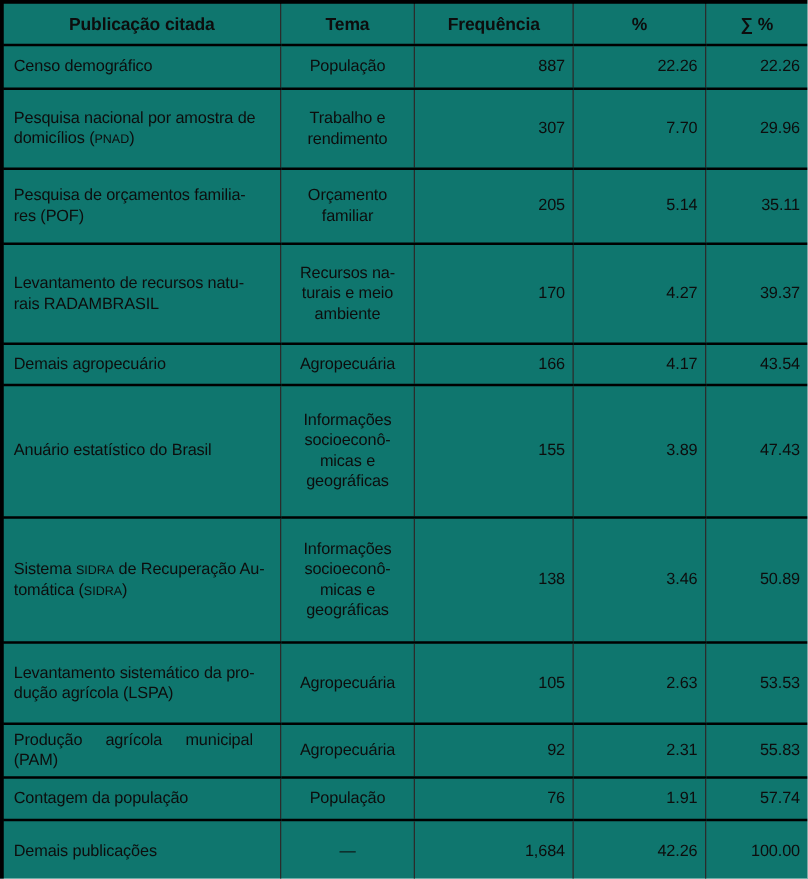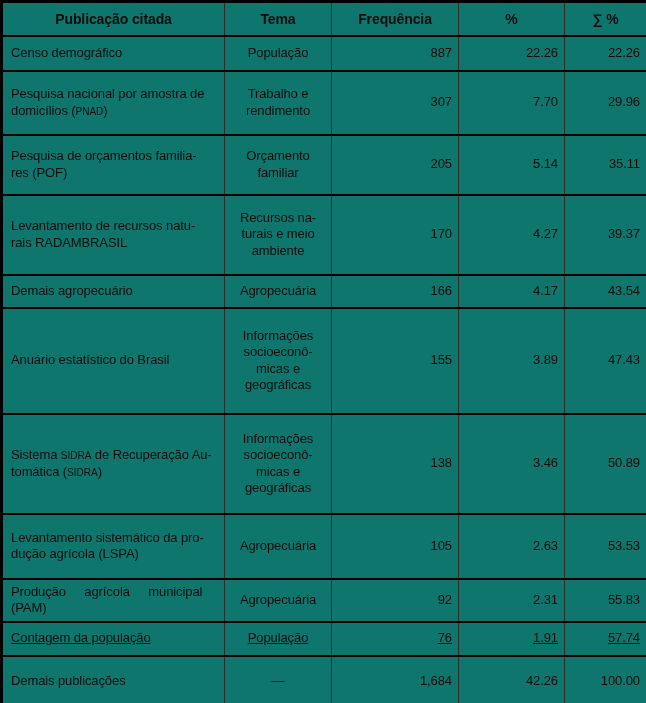--- a/index.html
+++ b/index.html
@@ -70,21 +70,21 @@
   
   tbody tr:nth-child(1)  { height: 35px; }
   tbody tr:nth-child(2)  { height: 64px; }
   tbody tr:nth-child(3)  { height: 60px; }
   tbody tr:nth-child(4)  { height: 80px; }
   tbody tr:nth-child(5)  { height: 33px; }
   tbody tr:nth-child(6)  { height: 106px; }
   tbody tr:nth-child(7)  { height: 100px; }
   tbody tr:nth-child(8)  { height: 65px; }
   tbody tr:nth-child(9)  { height: 43px; }
-  tbody tr:nth-child(10) { height: 34px; text-decoration: underline; }
+  tbody tr:nth-child(10) { height: 34px; }
   tbody tr:nth-child(11) { height: 51px; margin-top: 24px; }
   tbody tr:nth-child(12) { height: 43px; margin-top: 12px; }
 </style>
 </head>
 <body>
 
 <div class="page">
   <table class="cit-table">
     <colgroup>
       <col style="width:223px">

